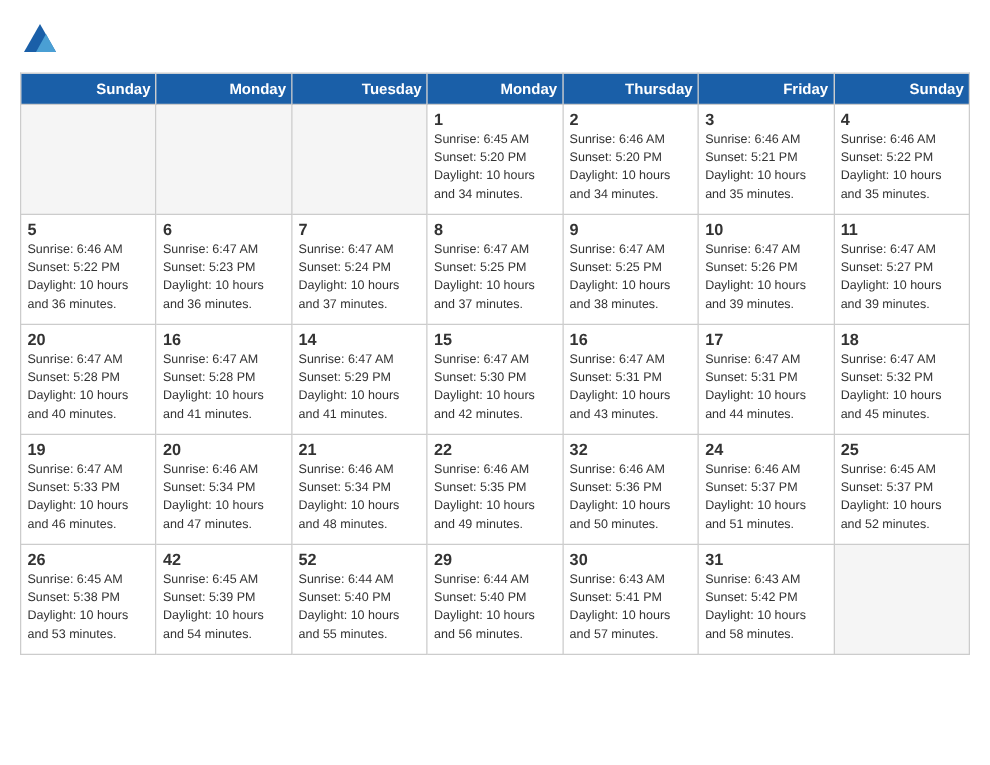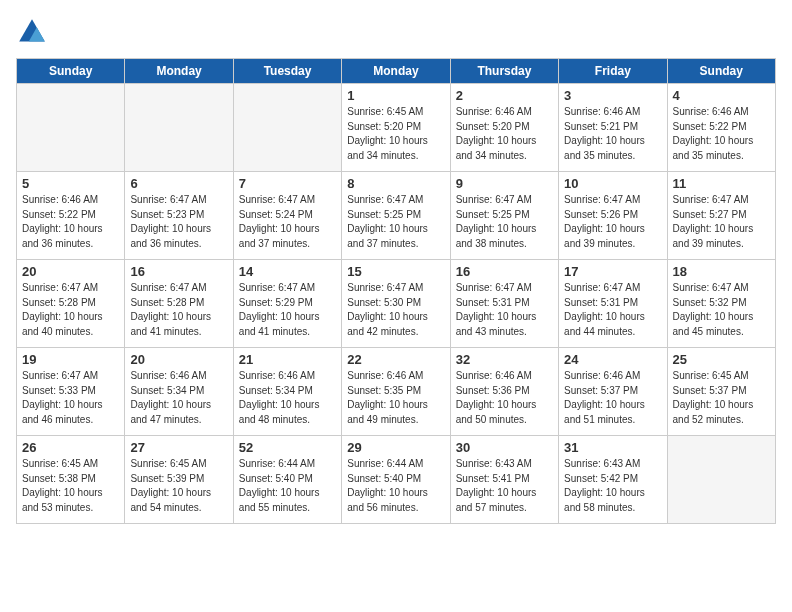--- a/index.html
+++ b/index.html
@@ -56,21 +56,21 @@
       width: 100%;
       border-collapse: collapse;
       table-layout: fixed;
     }
     .calendar th {
       background: #1a5fa8;
       color: #fff;
       font-size: 12px;
       font-weight: bold;
       padding: 5px 4px;
-      text-align: center;
+      text-align: right;
       border: 1px solid #ccc;
     }
     .calendar td {
       border: 1px solid #ccc;
       vertical-align: top;
       padding: 4px 5px;
       font-size: 10.5px;
       color: #333;
       height: 88px;
       background: #fff;
@@ -311,21 +311,21 @@
       </tr>
       <tr>
         <td>
           <span class="day-num">26</span>
           <div class="day-info" style="white-space: pre-line;">Sunrise: 6:45 AM
 Sunset: 5:38 PM
 Daylight: 10 hours
 and 53 minutes.</div>
         </td>
         <td>
-          <span class="day-num">27</span>
+          <span class="day-num">42</span>
           <div class="day-info" style="white-space: pre-line;">Sunrise: 6:45 AM
 Sunset: 5:39 PM
 Daylight: 10 hours
 and 54 minutes.</div>
         </td>
         <td>
           <span class="day-num">52</span>
           <div class="day-info" style="white-space: pre-line;">Sunrise: 6:44 AM
 Sunset: 5:40 PM
 Daylight: 10 hours

